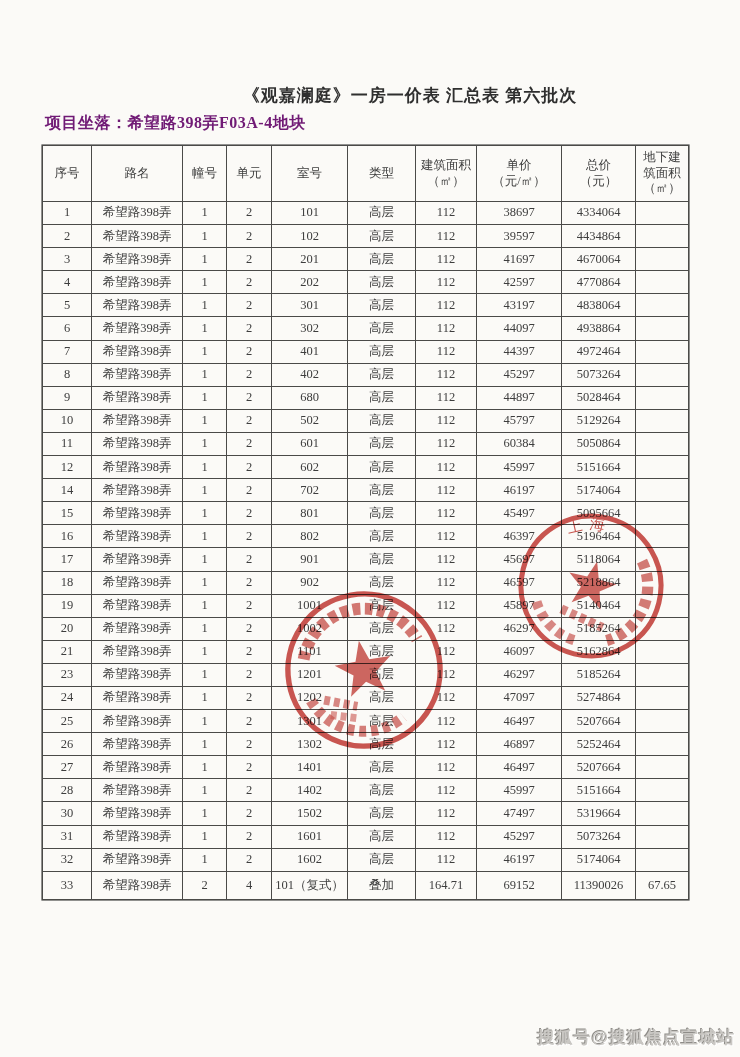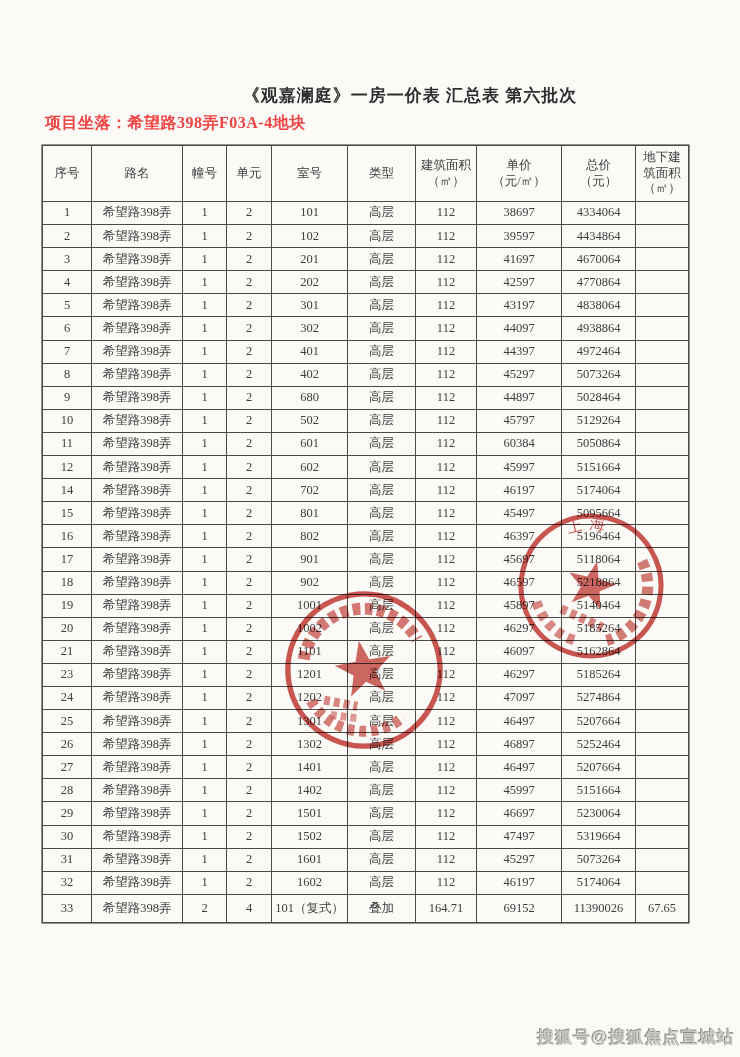--- a/index.html
+++ b/index.html
@@ -16,21 +16,21 @@
   }
   .doc-title{
     position:absolute;top:84px;left:0;width:740px;
     text-align:center;
     font-size:17px;font-weight:bold;color:#2f2f2f;
     letter-spacing:1px;
     margin-left:40px;
   }
   .doc-location{
     position:absolute;top:113px;left:45px;
-    font-size:16px;font-weight:bold;color:#ef4444;
+    font-size:16px;font-weight:bold;color:#701a75;
     letter-spacing:0.5px;
   }
   table.price-table{
     position:absolute;top:145px;left:42px;
     width:646px;
     border-collapse:collapse;
     table-layout:fixed;
     font-size:12.5px;
     color:#3d3d3d;
   }
@@ -416,32 +416,20 @@
           <td>1</td>
           <td>2</td>
           <td>1402</td>
           <td>高层</td>
           <td>112</td>
           <td>45997</td>
           <td>5151664</td>
           <td></td>
         </tr>
         <tr>
-          <td>29</td>
-          <td>希望路398弄</td>
-          <td>1</td>
-          <td>2</td>
-          <td>1501</td>
-          <td>高层</td>
-          <td>112</td>
-          <td>46697</td>
-          <td>5230064</td>
-          <td></td>
-        </tr>
-        <tr>
           <td>30</td>
           <td>希望路398弄</td>
           <td>1</td>
           <td>2</td>
           <td>1502</td>
           <td>高层</td>
           <td>112</td>
           <td>47497</td>
           <td>5319664</td>
           <td></td>

